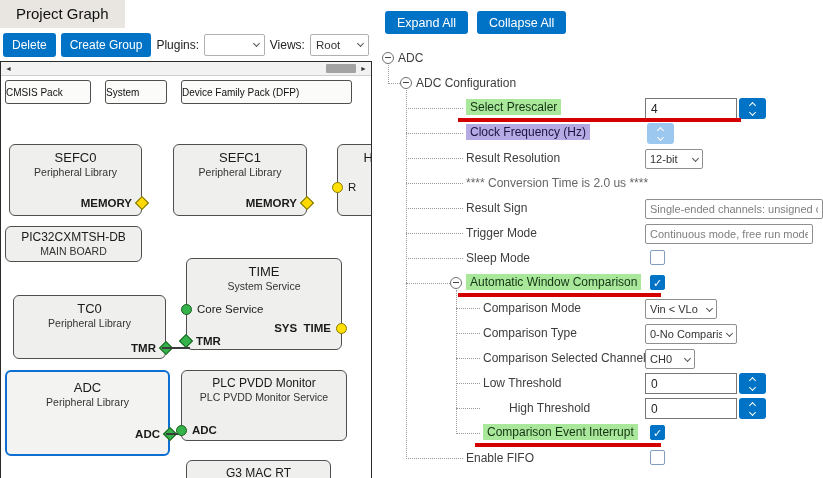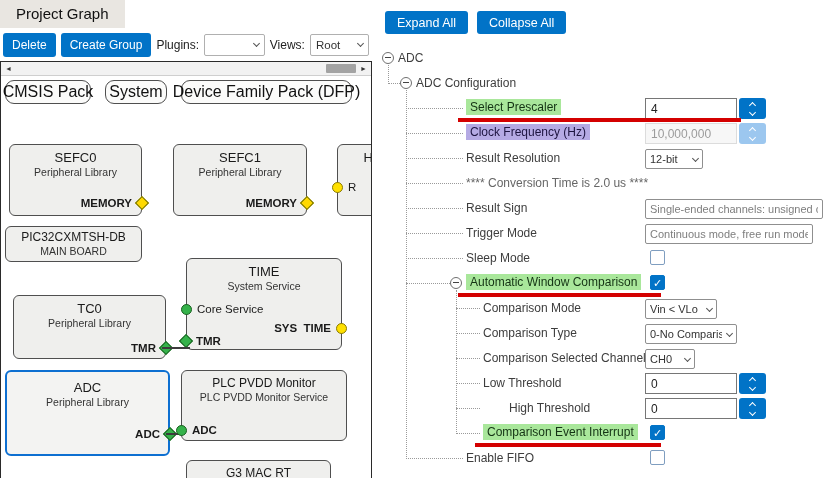--- a/index.html
+++ b/index.html
@@ -12,21 +12,21 @@
   .lp-toolbar{height:33px;display:flex;align-items:center;gap:5px;padding:0 3px}
   .btn-blue{background:#0173c7;color:#fff;border:none;border-radius:3px;font-size:12px;height:24px;padding:0 9px;font-family:inherit;cursor:pointer;white-space:nowrap}
   .tb-label{font-size:12px;color:#222;white-space:nowrap}
   .dd{height:22px;border:1px solid #b0b0b0;border-radius:2px;background:#fff;display:flex;align-items:center;justify-content:space-between;font-size:11.5px;color:#333;padding:0 5px;cursor:pointer}
   .carets{width:5px;height:5px;border-style:solid;border-color:#555;border-width:0 1.5px 1.5px 0;transform:rotate(45deg);flex:none;margin-left:5px;margin-top:-2px}
   .canvas-wrap{position:absolute;top:61px;left:0;width:372px;bottom:0;border:1px solid #2a2a2a;border-bottom:none;background:#fff}
   .hscroll{height:14px;background:#f2f2f2;border-bottom:1px solid #cfcfcf;position:relative}
   .hs-arrow{position:absolute;top:0;width:13px;height:13px;font-size:7px;color:#333;display:flex;align-items:center;justify-content:center;cursor:pointer}
   .hs-thumb{position:absolute;right:15px;top:2px;width:30px;height:9px;background:#a3a3a3;border-radius:1px;cursor:pointer}
   .canvas{position:relative;height:calc(100% - 14px);overflow:hidden;background:#fff}
-  .pack{position:absolute;background:#fbfbfa;border:1px solid #4f4f4f;border-radius:9px;font-size:16px;color:#111;display:flex;align-items:center;justify-content:center;cursor:pointer;white-space:nowrap}
+  .pack{position:absolute;background:#fbfbfa;border:1px solid #4f4f4f;border-radius:3px;font-size:10px;color:#111;display:flex;align-items:center;cursor:pointer;white-space:nowrap}
   .node{position:absolute;background:#efefed;border:1px solid #4f4f4f;border-radius:6px;cursor:pointer}
   .node.selected{border:2px solid #0d6fd1;background:#f3f3f2}
   .n-title{font-size:13px;color:#1a1a1a;text-align:center;margin-top:5px;white-space:nowrap}
   .n-title.sm{font-size:12px}
   .n-sub{font-size:10.5px;color:#333;text-align:center;margin-top:1px;white-space:nowrap;overflow:hidden}
   .diamond{width:10px;height:10px;transform:rotate(45deg);border:1px solid #6b6b00;background:#ffd900;flex:none}
   .diamond.green{background:#35b24a;border-color:#18601f}
   .circle{width:11px;height:11px;border-radius:50%;border:1px solid #8a7a00;background:#ffe000;flex:none}
   .circle.green{background:#35b24a;border-color:#18601f}
   .port{position:absolute;display:flex;align-items:center;gap:5px;font-size:11.5px;font-weight:600;color:#1a1a1a;white-space:nowrap}
@@ -215,21 +215,20 @@
             <span class="chev up"></span>
             <span class="chev down"></span>
           </div>
         </div>
         <div class="redline" style="left: 80px; width: 283px;"></div>
       </div>
       <div class="trow">
         <span class="stub" style="left: 28px; width: 57px;"></span>
         <span class="tlabel hl-purple" style="left: 88px;">Clock Frequency (Hz)</span>
         <div class="spin disabled">
-          <div class="spin-val">10,000,000</div>
           <div class="spin-btn">
             <span class="chev up"></span>
             <span class="chev down"></span>
           </div>
         </div>
       </div>
       <div class="trow">
         <span class="stub" style="left: 28px; width: 57px;"></span>
         <span class="tlabel" style="left: 88px;">Result Resolution</span>
         <div class="sel" style="width: 58px;">

